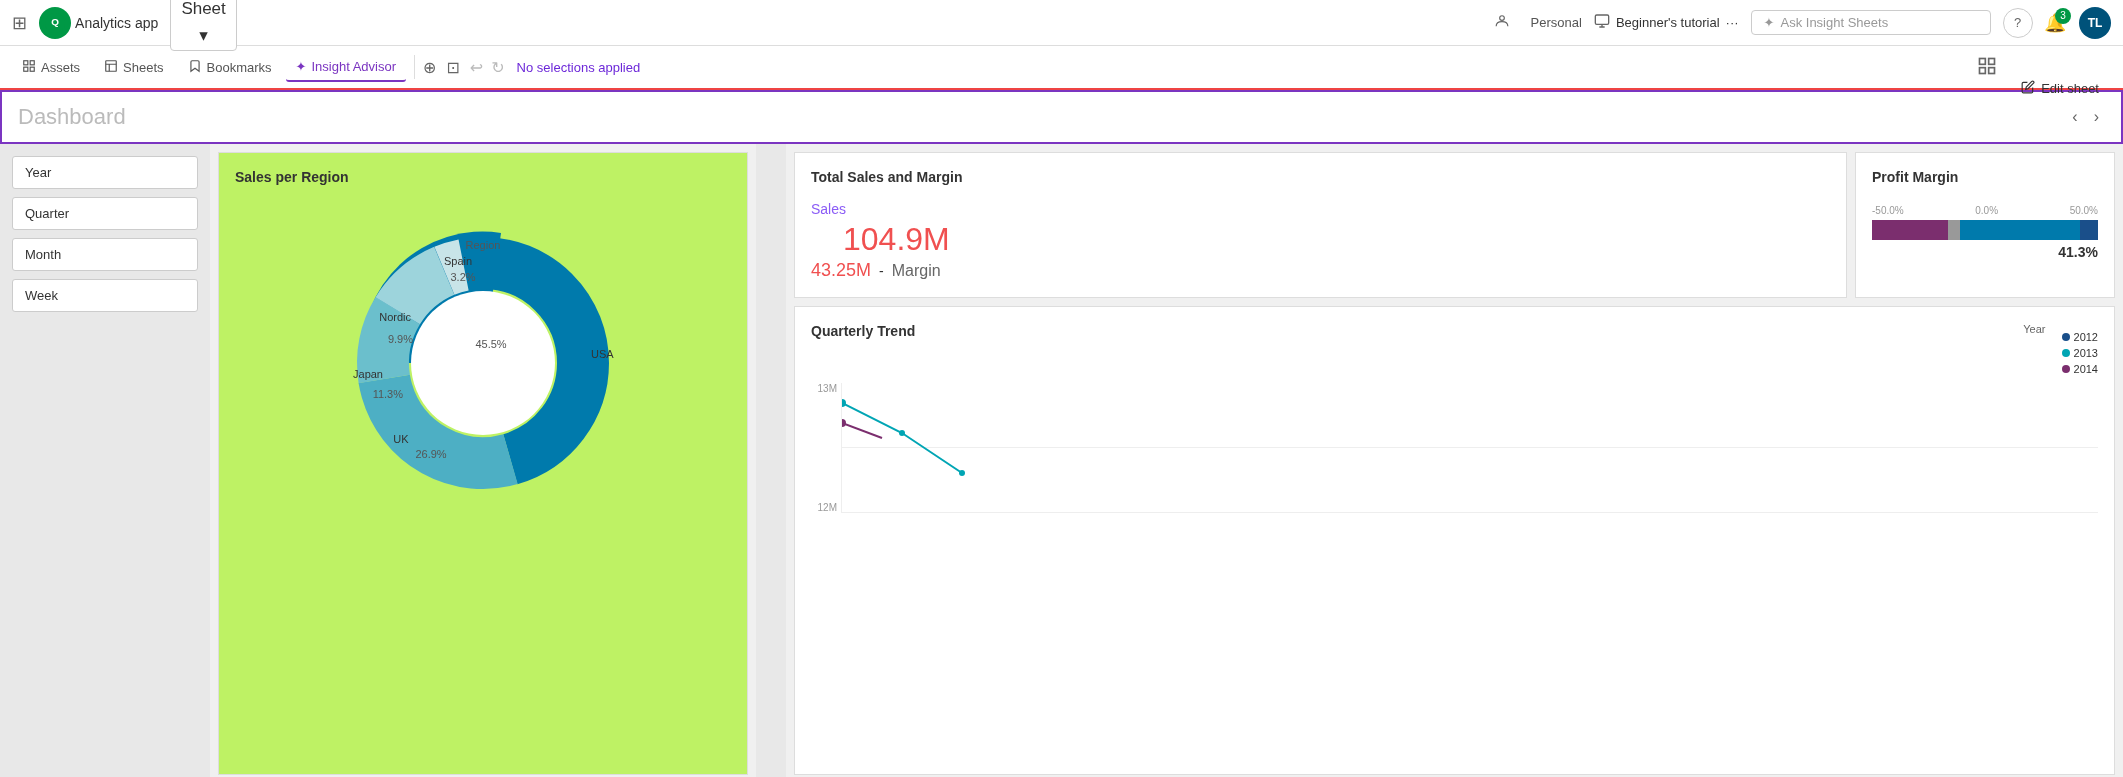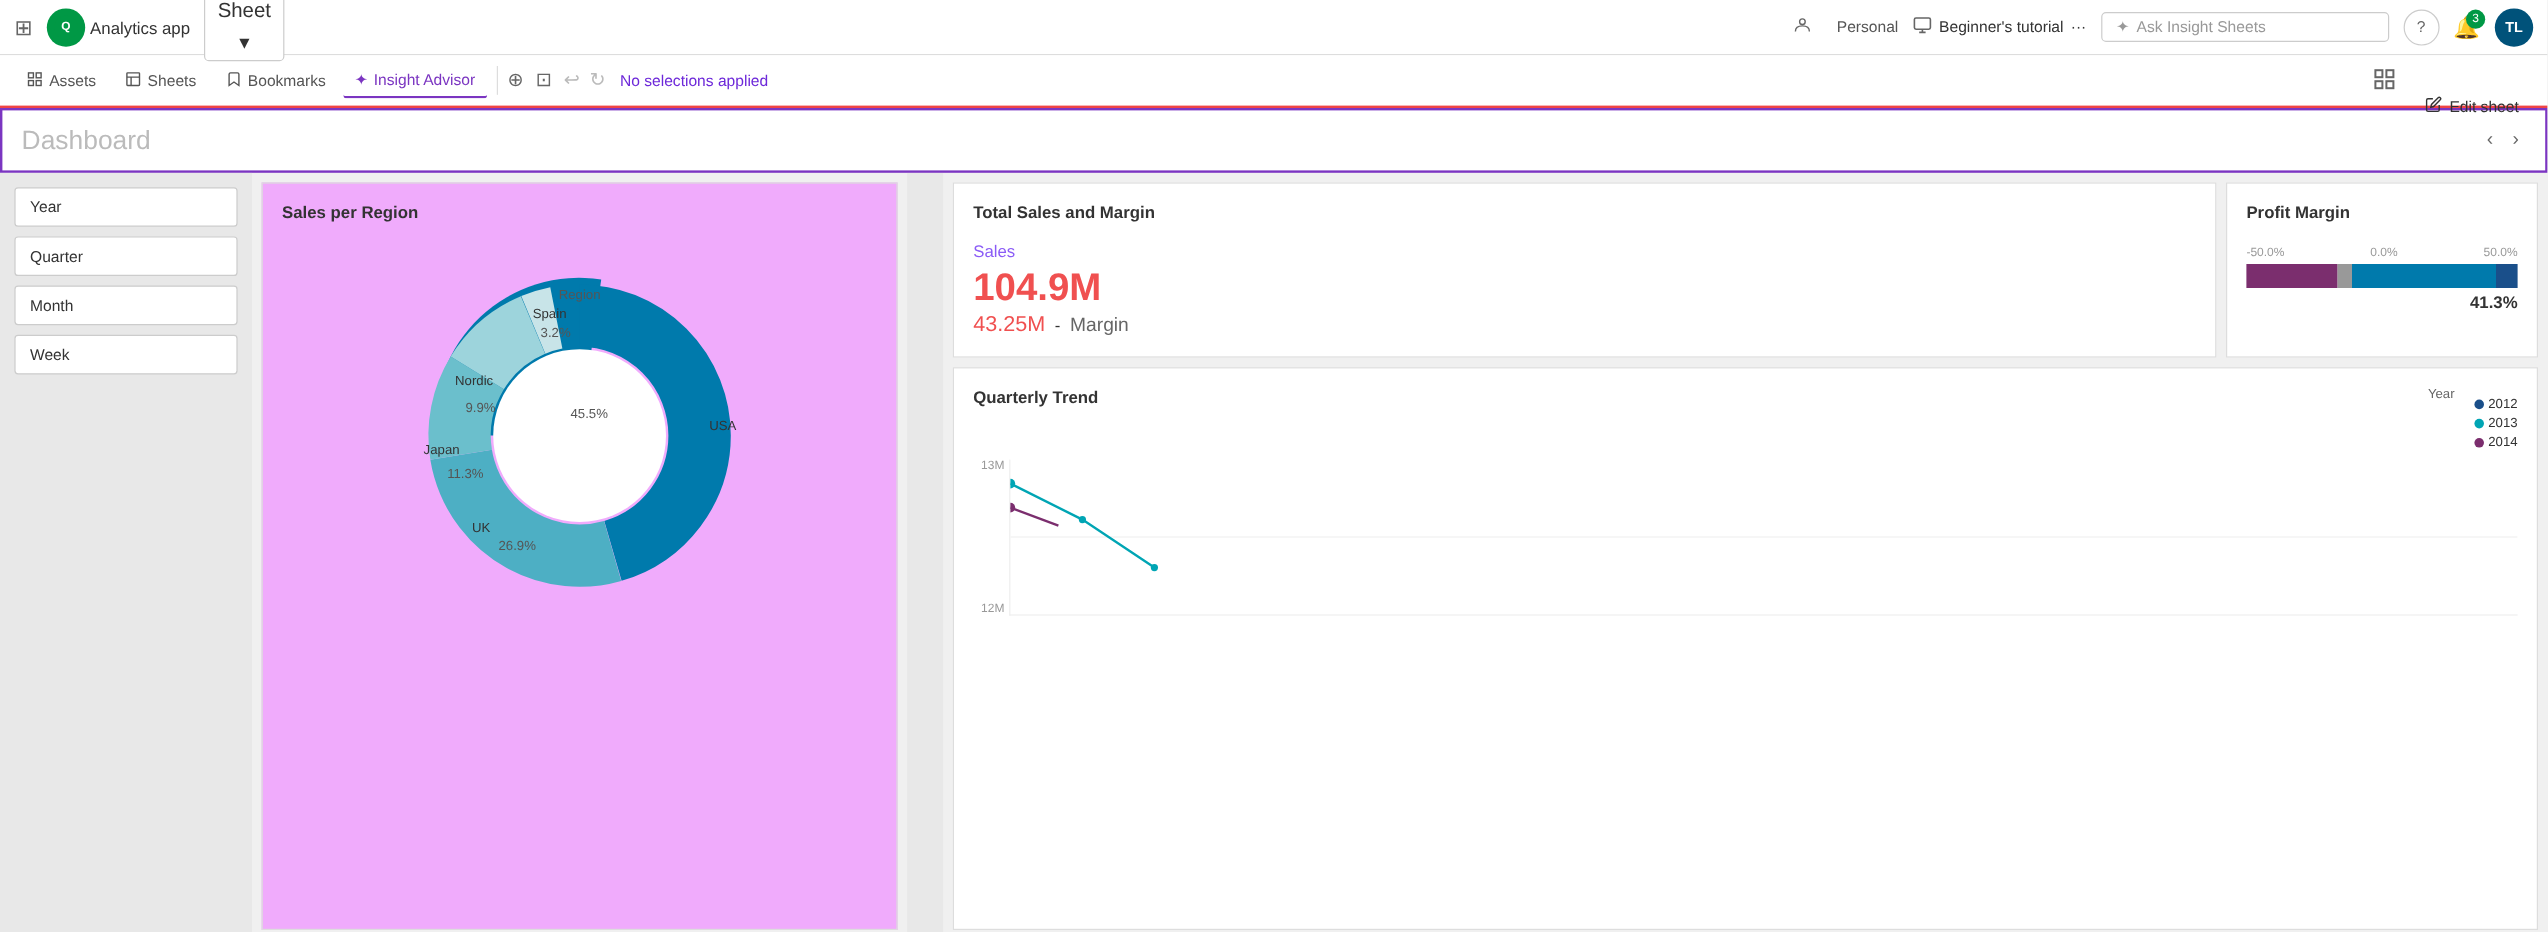--- a/index.html
+++ b/index.html
@@ -125,21 +125,21 @@
     }
     .charts-row {
       display: flex;
       flex: 1;
       gap: 0;
     }
 
     
     .sales-region-chart {
       flex: 0 0 530px;
-      background: #f0abfc;
+      background: #bef264;
       border: 1px solid #ddd;
       margin: 8px;
       padding: 16px;
       position: relative;
     }
     .chart-title { font-size: 14px; font-weight: 600; color: #333; margin-bottom: 8px; }
 
     
     .donut-container {
       display: flex;
@@ -176,21 +176,21 @@
     }
     .quarterly-trend-panel {
       flex: 1;
       background: #fff;
       border: 1px solid #ddd;
       margin: 4px 8px 8px 8px;
       padding: 16px;
     }
 
     .sales-label { font-size: 14px; color: #8b5cf6; margin-top: 16px; }
-    .sales-value { font-size: 32px; font-weight: 700; color: #f05050; margin-top: 4px; }
+    .sales-value { font-size: 32px; font-weight: 400; color: #f05050; margin-top: 4px; margin-left: 32px; }
     .margin-inline { display: flex; align-items: baseline; gap: 8px; margin-top: 2px; }
     .margin-value { font-size: 18px; color: #f05050; }
     .margin-dash { color: #333; font-size: 14px; }
     .margin-label { font-size: 16px; color: #666; }
 
     
     .pm-scale {
       display: flex;
       justify-content: space-between;
       font-size: 10px;

